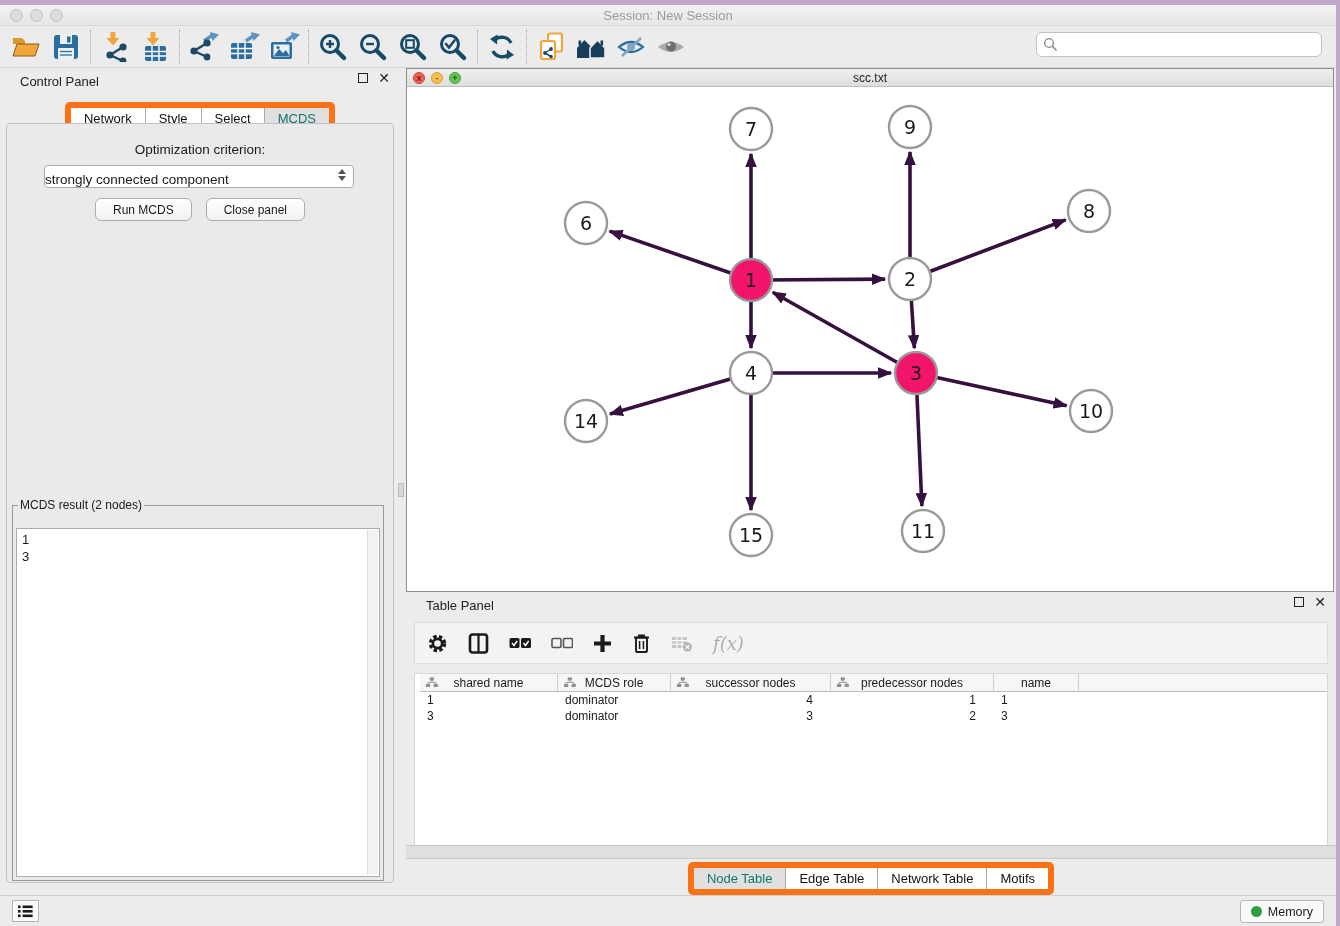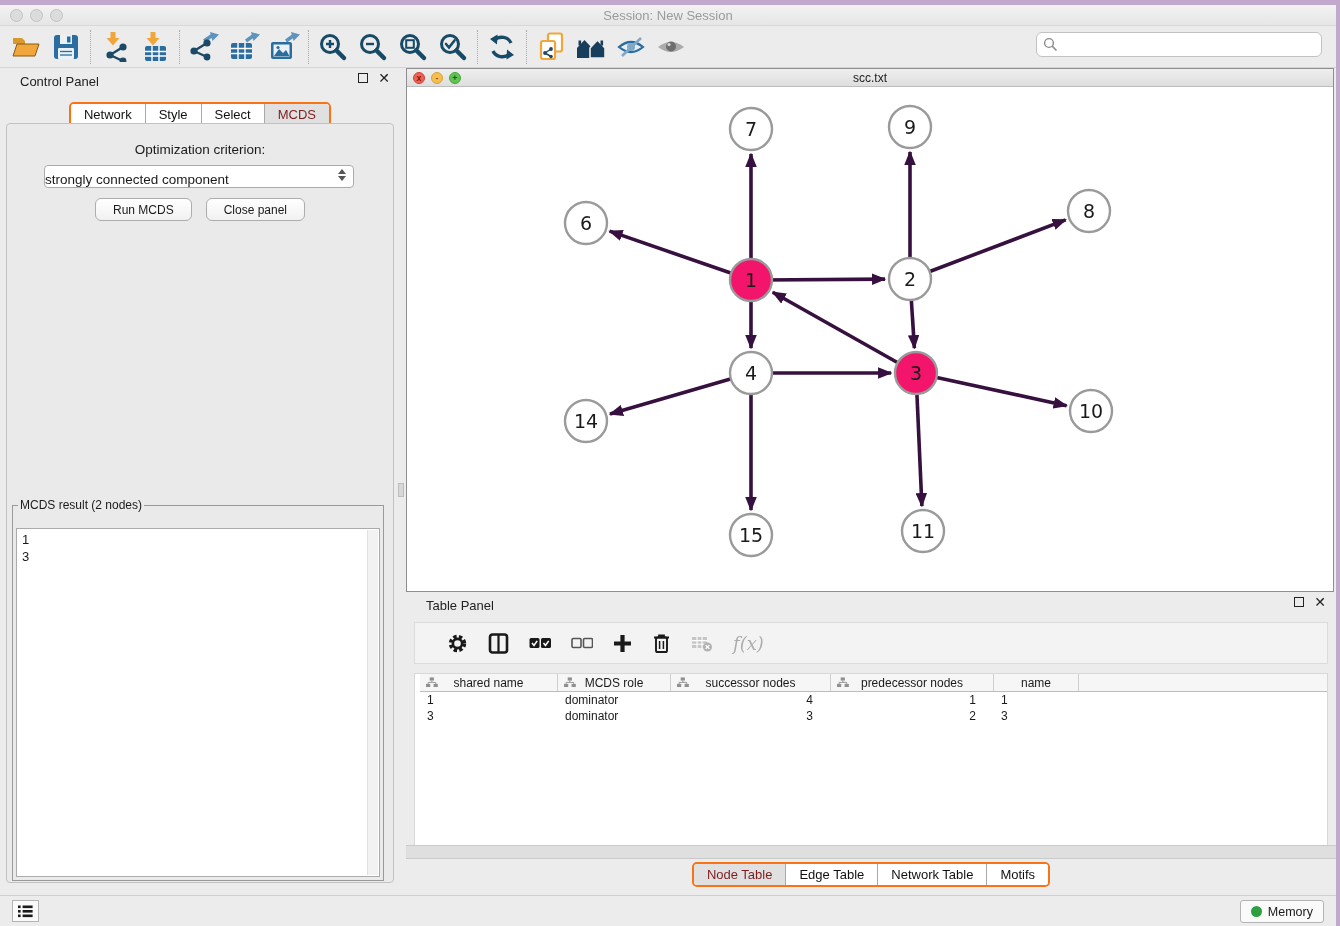--- a/index.html
+++ b/index.html
@@ -20,24 +20,24 @@
   .searchbox input { border:none; outline:none; flex:1; font-size:13px; background:transparent; }
 
   
   .cpanel { position:absolute; top:63px; left:0; width:400px; bottom:31px; background:#ECECEC; }
   .panel-head { position:absolute; top:0; left:8px; right:0; height:26px; }
   .panel-head .ph-title { position:absolute; left:12px; top:6px; font-size:13px; color:#222; }
   .wbtns { position:absolute; right:10px; top:5px; display:flex; gap:10px; align-items:center; }
   .float-btn { width:10px; height:10px; border:1.6px solid #222; display:inline-block; }
   .close-btn { font-size:14px; font-weight:bold; color:#222; line-height:10px; }
   .tab-row { position:absolute; top:34px; left:0; right:0; display:flex; justify-content:center; }
-  .tab-group { display:inline-flex; border:2px solid #f97316; border-radius:5px; overflow:hidden; background:#FFF; }
+  .tab-group { display:inline-flex; border:6px solid #f97316; border-radius:5px; overflow:hidden; background:#FFF; }
   .tab { padding:3px 13px; font-size:13px; border-left:1px solid #A9A9A9; background:#FFF; color:#111; white-space:nowrap; }
   .tab:first-child { border-left:none; }
-  .tab.active { background:#E0E0E0; color:#7f1d1d; }
+  .tab.active { background:#E0E0E0; color:#0f766e; }
   .cp-content { position:absolute; top:55px; left:6px; right:6px; bottom:12px; background:#EAEAEA; border:1px solid #C2C2C2; border-radius:4px; }
   .opt-label { position:absolute; top:74px; left:0; right:0; text-align:center; font-size:13.5px; }
   .crit-select { position:absolute; top:97px; left:44px; width:310px; height:23px; background:#FFF; border:1px solid #ABABAB; border-radius:4px; font-size:13.5px; display:flex; align-items:flex-end; }
   .stepper { position:absolute; right:7px; top:3px; display:flex; flex-direction:column; gap:2px; }
   .stp-up { width:0;height:0;border-left:4px solid transparent;border-right:4px solid transparent;border-bottom:5px solid #555; }
   .stp-dn { width:0;height:0;border-left:4px solid transparent;border-right:4px solid transparent;border-top:5px solid #555; }
   .btn-row { position:absolute; top:130px; left:0; right:0; display:flex; justify-content:center; gap:14px; }
   .push-btn { height:23px; padding:0 17px; background:linear-gradient(#FFF,#F1F1F1); border:1px solid #ADADAD; border-radius:6px; font-size:12px; display:flex; align-items:center; }
   .result-fs { position:absolute; top:430px; left:12px; right:16px; bottom:14px; border:1px solid #9A9A9A; padding:3px; }
   .result-fs legend { font-size:12px; padding:0 2px; margin-left:2px; }
@@ -52,21 +52,21 @@
   .t-red { left:6px; background:#EC6255; border:1px solid #D14136; color:#7E150C; }
   .t-yel { left:24px; background:#F5BF4F; border:1px solid #D9A13D; color:#8F5B10; }
   .t-grn { left:42px; background:#62C454; border:1px solid #47A73A; color:#1D5D14; }
   .canvas { position:absolute; top:18px; left:0; width:926px; height:504px; background:#FFF; }
   .canvas svg { position:absolute; top:0; left:0; }
   .grip-v { position:absolute; left:398px; top:478px; width:6px; height:14px; background:#D8D8D8; border:1px solid #BDBDBD; }
   .grip-h { position:absolute; left:860px; top:588px; width:16px; height:5px; background:#D8D8D8; border:1px solid #BDBDBD; }
 
   
   .tpanel { position:absolute; top:587px; left:406px; right:0; bottom:31px; background:#ECECEC; }
-  .tp-toolbar { position:absolute; top:30px; left:8px; right:8px; height:42px; background:#F3F3F3; border:1px solid #DCDCDC; display:flex; align-items:center; gap:20px; padding-left:32px; }
+  .tp-toolbar { position:absolute; top:30px; left:8px; right:8px; height:42px; background:#F3F3F3; border:1px solid #DCDCDC; display:flex; align-items:center; gap:20px; padding-left:12px; }
   .tp-icon { display:flex; align-items:center; justify-content:center; }
   .fx { font-family:"DejaVu Serif","Liberation Serif",serif; font-style:italic; font-size:18px; color:#ADADAD; }
   .tbl-wrap { position:absolute; top:81px; left:8px; right:8px; height:172px; background:#FFF; border:1px solid #D8D8D8; border-bottom:none; overflow:hidden; }
   .tbl-header { display:flex; height:18px; background:#F6F6F6; border-bottom:1px solid #BDBDBD; margin-left:5px; }
   .th { position:relative; display:flex; align-items:center; justify-content:center; font-size:12px; border-right:1px solid #CFCFCF; gap:5px; }
   .th .tree { position:absolute; left:6px; top:3px; }
   .tbl-body { margin-left:5px; }
   .tr { display:flex; height:16px; }
   .td { font-size:12px; line-height:16px; white-space:nowrap; overflow:hidden; }
   .strip { position:absolute; top:253px; left:0; right:0; height:14px; background:#DFDFDF; border-top:1px solid #CACACA; border-bottom:1px solid #CACACA; }

